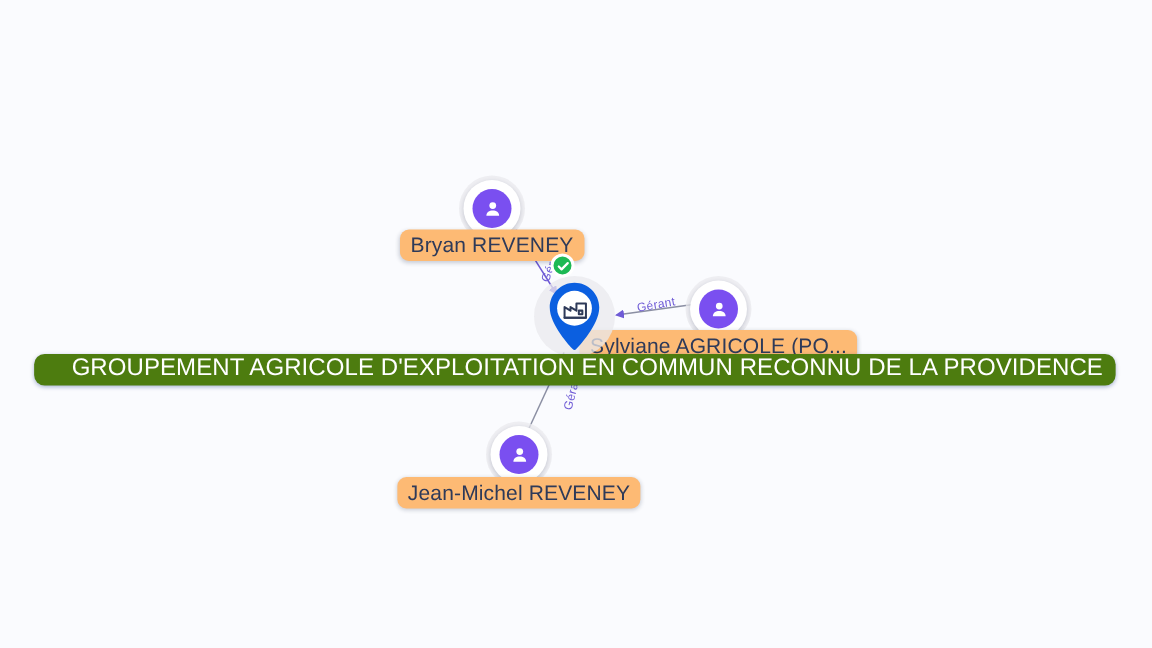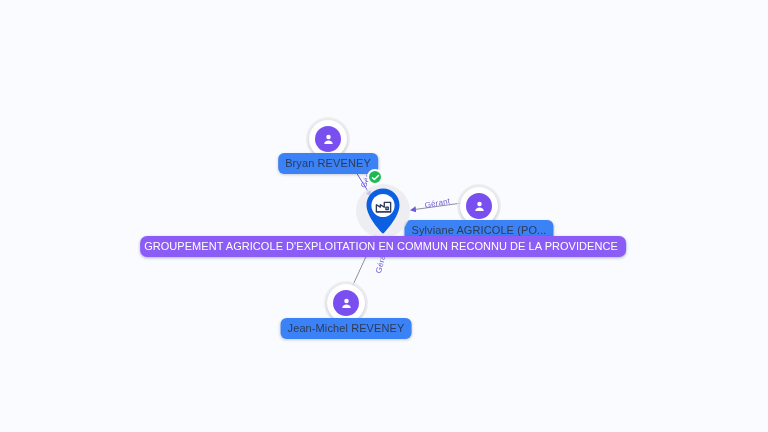--- a/index.html
+++ b/index.html
@@ -82,37 +82,37 @@
     align-items: center;
     justify-content: center;
   }
   .check-badge svg { display: block; }
 
   
   .node-label {
     position: absolute;
     transform: translateX(-50%);
     white-space: nowrap;
-    background: #3b82f6;
+    background: #fdba74;
     color: #2e3a59;
-    font-size: 11px;
+    font-size: 14px;
     line-height: 14px;
     padding: 3px 7px 4px 7px;
     border-radius: 6px;
     box-shadow: 0 1px 3px rgba(25,35,70,.22);
     letter-spacing: .1px;
   }
   .node-label.selected {
-    background: #8b5cf6;
+    background: #4d7c0f;
     color: #ffffff;
-    font-size: 11px;
+    font-size: 16px;
     letter-spacing: .05px;
     box-shadow: 0 1px 3px rgba(10,40,120,.35);
     border-radius: 7px;
-    padding: 3px 8px 4px 4px;
+    padding: 3px 8px 4px 25px;
   }
 
   
   .edge-label {
     position: absolute;
     color: #6f5bd6;
     font-size: 8px;
     line-height: 9px;
     white-space: nowrap;
     letter-spacing: .2px;

